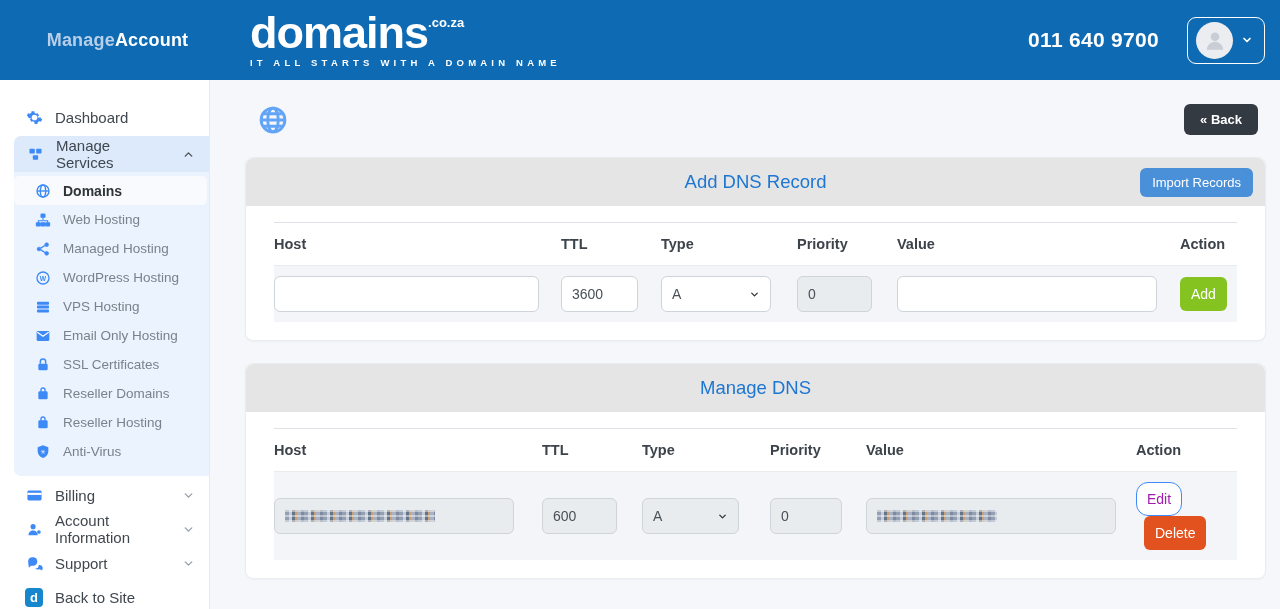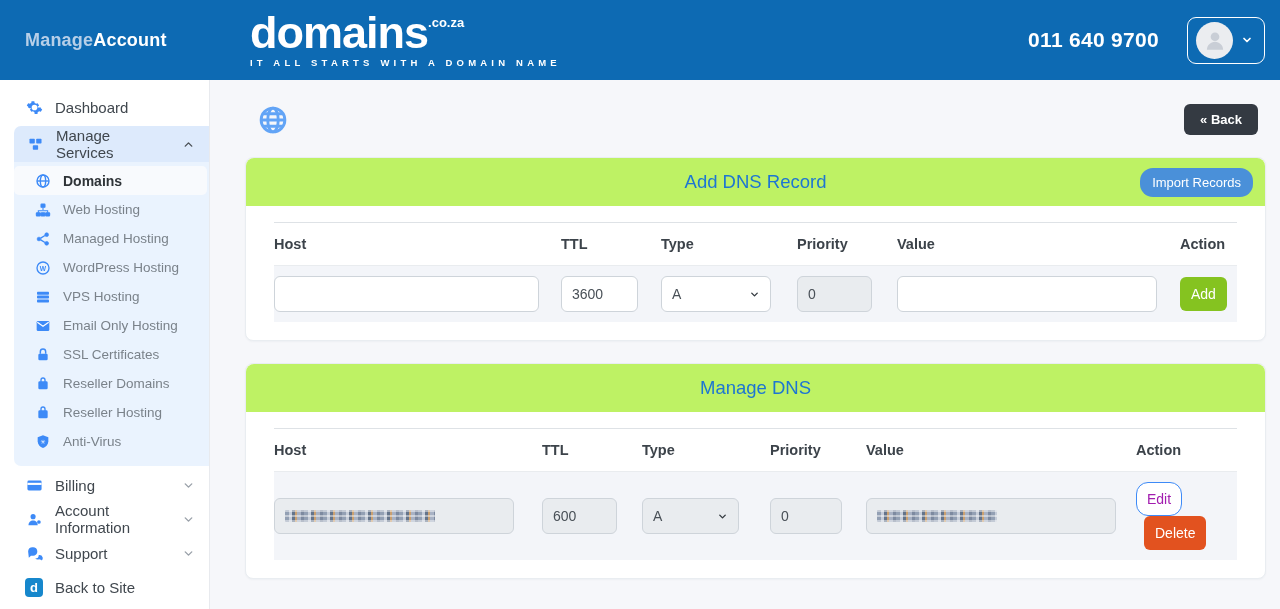--- a/index.html
+++ b/index.html
@@ -2,34 +2,34 @@
 <html><head>
 <meta charset="utf-8">
 <style>
   * { margin:0; padding:0; box-sizing:border-box; }
   html,body { width:1280px; height:609px; overflow:hidden; }
   body { font-family:"Liberation Sans", sans-serif; background:#f6f7fa; }
   .viewport { position:relative; width:1280px; height:609px; }
 
   
   .topbar { position:absolute; top:0; left:0; width:1280px; height:80px; background:#0d6ab3; display:flex; align-items:center; }
-  .brand { width:210px; padding-left:25px; font-size:18px; font-weight:700; letter-spacing:.2px; }
+  .brand { width:210px; padding-left:25px; font-size:18px; font-weight:700; letter-spacing:.2px;text-align:center; }
   .brand .pfx { color:#b7cfe8; }
   .brand .sfx { color:#ffffff; }
   .logo { margin-left:40px; color:#fff; position:relative; }
   .logo-main { font-size:45px; font-weight:700; letter-spacing:-1px; line-height:40px; }
   .logo-tld { font-size:13px; font-weight:700; vertical-align:top; position:relative; top:2px; letter-spacing:0; }
   .logo-tag { font-size:9.5px; font-weight:700; letter-spacing:4.2px; margin-top:4px; }
   .top-right { margin-left:auto; display:flex; align-items:center; gap:28px; padding-right:15px;text-align:right; }
   .phone { color:#fff; font-size:21px; font-weight:600; letter-spacing:.3px; }
   .avatar-btn { width:78px; height:47px; border:1.5px solid #ffffff; border-radius:9px; background:transparent; display:flex; align-items:center; gap:8px; padding:0 8px; cursor:pointer; }
   .avatar-circle { width:37px; height:37px; border-radius:50%; background:#ebedf0; display:flex; align-items:center; justify-content:center; overflow:hidden; }
 
   
-  .sidebar { position:absolute; top:80px; left:0; width:210px; height:529px; background:#ffffff; border-right:1px solid #e8eaee; padding-top:10px; }
+  .sidebar { position:absolute; top:80px; left:0; width:210px; height:529px; background:#ffffff; border-right:1px solid #e8eaee; padding-top:20px; }
   .side-item { display:flex; align-items:center; gap:12px; height:34px; padding:0 14px 0 25px; font-size:15px; color:#40474e; cursor:pointer; }
   .side-item .chev { margin-left:auto; }
   .ms-head { background:#ddeafc; margin:2px 0 0 14px; border-radius:7px 0 0 0; height:36px; padding-left:12px; font-weight:500; }
   .submenu { background:#eaf3fe; margin-left:14px; border-radius:0 0 0 7px; padding:4px 0 10px 0; }
   .sub-item { display:flex; align-items:center; gap:11px; height:29px; padding-left:20px; font-size:13.5px; color:#7a828a; cursor:pointer; }
   .sub-item.active { background:#f8fafd; border-radius:5px; margin-right:2px; color:#2f3438; font-weight:600; font-size:14px; }
   .side-group { margin-top:2px; }
   .icon16 { width:18px; height:18px; flex:0 0 18px; display:inline-flex; align-items:center; justify-content:center; }
   .d-badge { width:19px; height:19px; background:#1687cc; border-radius:4px; color:#fff; font-weight:700; font-size:13px; display:flex; align-items:center; justify-content:center; }
 
@@ -39,23 +39,23 @@
   .crumb-globe { width:30px; height:30px; margin-right:16px; }
   .crumb-text { font-size:23px; }
   .crumb-link { color:#3d8af7; font-weight:500; cursor:pointer; }
   .crumb-sep { color:#3d8af7; font-weight:500; }
   .crumb-page { color:#4a5056; }
   .back-btn { margin-left:auto; background:#343a42; color:#fff; font-size:13px; font-weight:700; border:none; border-radius:6px; padding:8px 16px; cursor:pointer; }
 
   .card { background:#fff; border:1px solid #e9edf1; border-radius:8px; margin:0 14px 0 35px; box-shadow:0 1px 2px rgba(20,40,70,.04); }
   .card1 { margin-top:22px; }
   .card2 { margin-top:22px; }
-  .card-head { position:relative; background:#bef264; border-radius:8px 8px 0 0; height:48px; display:flex; align-items:center; justify-content:center; }
+  .card-head { position:relative; background:#e5e5e5; border-radius:8px 8px 0 0; height:48px; display:flex; align-items:center; justify-content:center; }
   .card-title { color:#1d76d2; font-size:18.5px; }
-  .import-btn { position:absolute; right:12px; top:10px; background:#4a90d9; color:#fff; border:none; border-radius:13px; font-size:13px; padding:7px 12px; cursor:pointer; }
+  .import-btn { position:absolute; right:12px; top:10px; background:#4a90d9; color:#fff; border:none; border-radius:6px; font-size:13px; padding:7px 12px; cursor:pointer; }
   .card-body { padding:16px 28px 18px 28px; }
 
   .tbl { border-top:1px solid #dee2e6; }
   .t-head { display:flex; align-items:center; padding:13px 0; border-bottom:1px solid #e9ecef; font-size:14.5px; font-weight:700; color:#3c434a; }
   .t-row { display:flex; align-items:center; background:#f3f5f9; padding:10px 0; }
   .col { flex:0 0 auto; }
   
   .a1{width:287px;} .a2{width:100px;} .a3{width:136px;} .a4{width:100px;} .a5{width:275px;} .a6{flex:1; padding-left:8px;}
   
   .b1{width:268px;} .b2{width:100px;} .b3{width:128px;} .b4{width:96px;} .b5{width:270px;} .b6{flex:1;}

